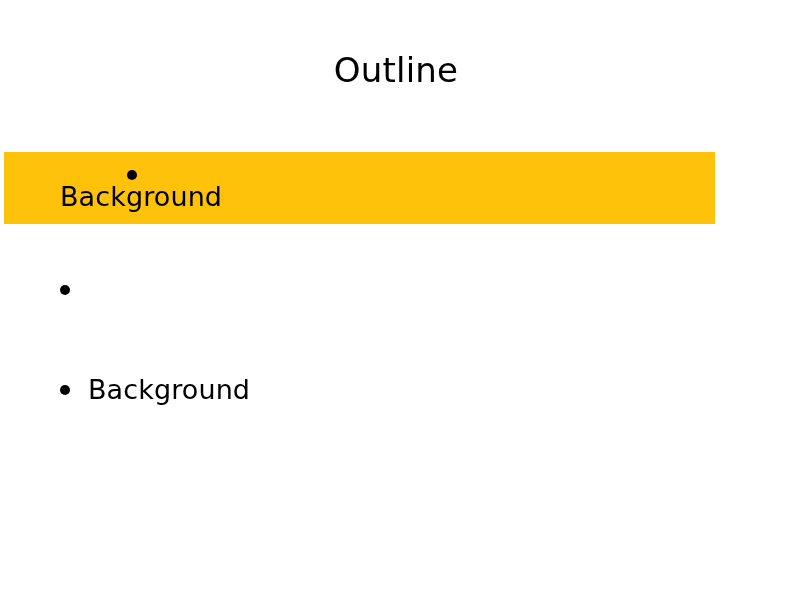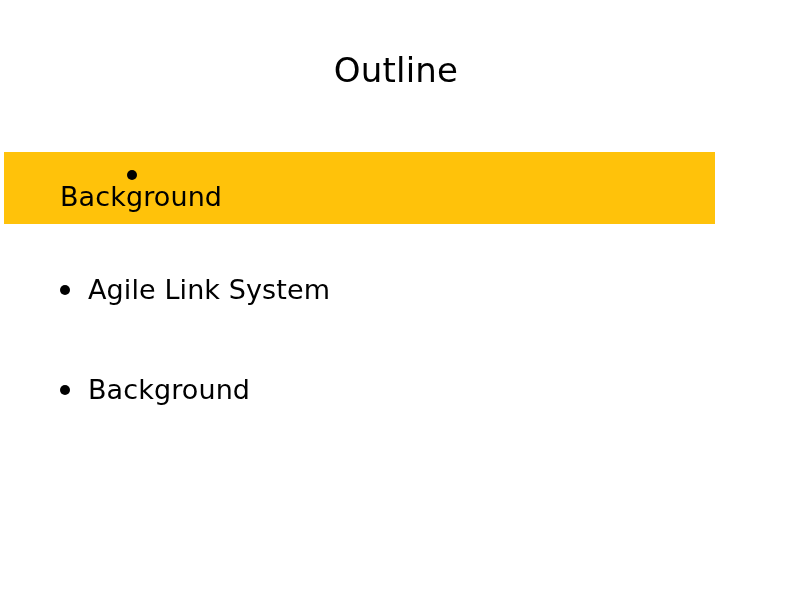--- a/index.html
+++ b/index.html
@@ -91,21 +91,20 @@
 
   <ul id="bullet-list">
 
     <li class="bullet-item row-0">
       <span class="bullet-marker"></span>
       <span class="bullet-text">Background</span>
     </li>
 
     <li class="bullet-item row-1">
       <span class="bullet-marker"></span>
-      <span class="bullet-text">Agile Link System</span>
     </li>
 
     <li class="bullet-item row-2">
       <span class="bullet-marker"></span>
       <span class="bullet-text">Background</span>
     </li>
 
   </ul>
 
 </div>

